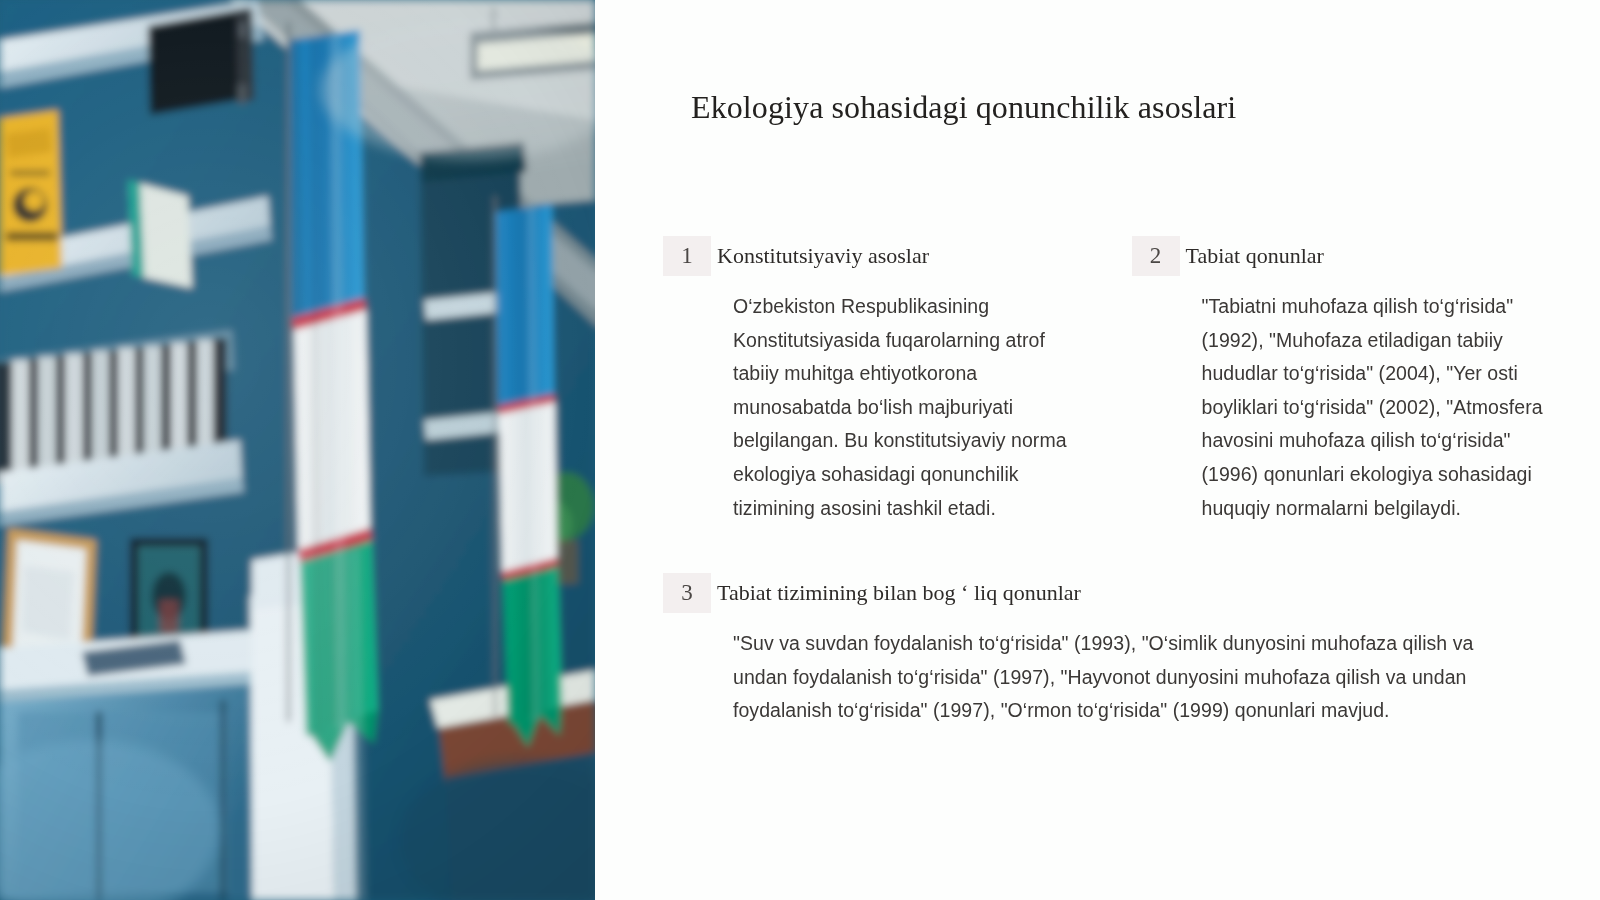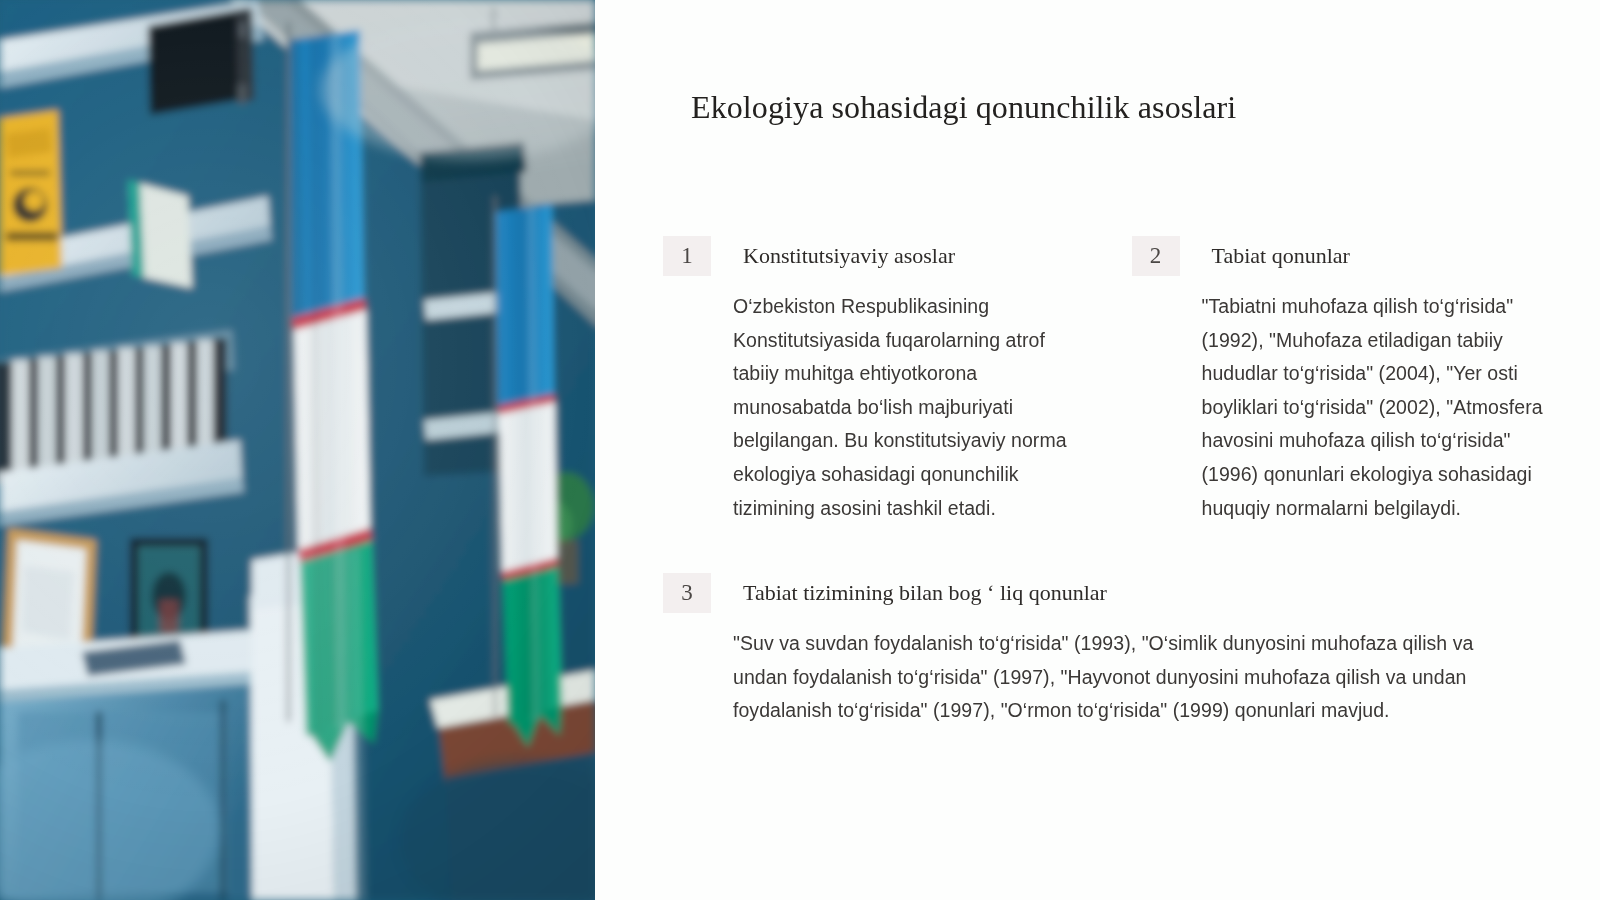--- a/index.html
+++ b/index.html
@@ -129,21 +129,21 @@
     color: #4b4745;
     font-family: "Liberation Serif", serif;
     font-size: 23px;
     line-height: 40px;
     text-align: center;
     letter-spacing: 0.2px;
   }
 
   .item-title {
     flex: 1 1 auto;
-    padding-left: 32px;
+    padding-left: 6px;
     font-family: "Liberation Serif", serif;
     font-size: 22px;
     line-height: 40px;
     color: #2e2b29;
     white-space: nowrap;
   }
 
   .item-body {
     margin-top: 14px;
     padding-left: 70px;

